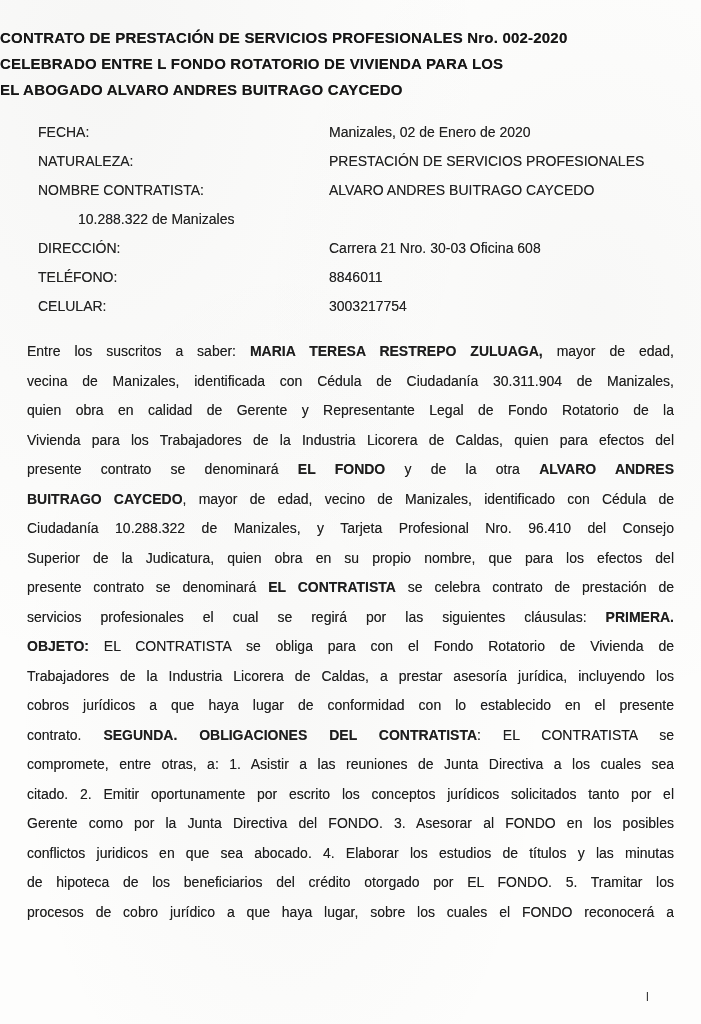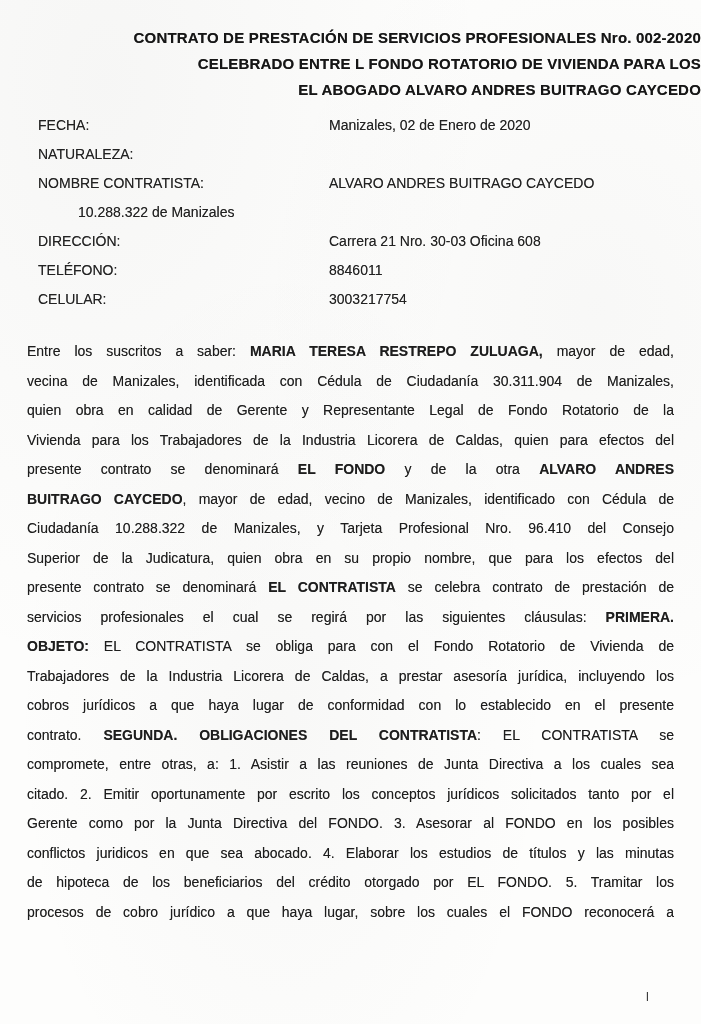--- a/index.html
+++ b/index.html
@@ -14,35 +14,36 @@
     height: 1024px;
     overflow: hidden;
     background:
       radial-gradient(ellipse at 15% 8%, rgba(120,120,120,0.05), transparent 45%),
       radial-gradient(ellipse at 85% 30%, rgba(120,120,120,0.04), transparent 40%),
       radial-gradient(ellipse at 40% 70%, rgba(120,120,120,0.04), transparent 45%),
       #fdfdfc;
   }
   .doc-title {
     margin-top: 25px;
-    text-align: right;
+    text-align: left;
     font-weight: bold;
     font-size: 15px;
     line-height: 26px;
     letter-spacing: 0.2px;
     color: #161616;
     text-shadow: 0 0 0.6px rgba(0,0,0,0.55);
   }
   .fields {
     margin: 14px 0 0 38px;
     width: 620px;
   }
   .field-row {
     display: flex;
     height: 29px;
+    align-items: center;
     font-size: 14px;
     color: #222;
     text-shadow: 0 0 0.5px rgba(0,0,0,0.45);
   }
   .field-label { width: 251px; flex: 0 0 251px; }
   .field-value { flex: 1; margin-left: 40px; }
   .body-text {
     margin: 17px 27px 12px 27px;
     width: 647px;
     font-size: 14px;
@@ -75,20 +76,21 @@
       <div class="title-line">CELEBRADO ENTRE L FONDO ROTATORIO DE VIVIENDA PARA LOS</div>
       <div class="title-line">EL ABOGADO ALVARO ANDRES BUITRAGO CAYCEDO</div>
     </div>
   <div class="fields">
       <div class="field-row">
         <span class="field-label">FECHA:</span>
         <span class="field-value">Manizales, 02 de Enero de 2020</span>
       </div>
       <div class="field-row">
         <span class="field-label">NATURALEZA:</span>
+        <span class="field-value">PRESTACIÓN DE SERVICIOS PROFESIONALES</span>
       </div>
       <div class="field-row">
         <span class="field-label">NOMBRE CONTRATISTA:</span>
         <span class="field-value">ALVARO ANDRES BUITRAGO CAYCEDO</span>
       </div>
       <div class="field-row">
         <span class="field-value">10.288.322 de Manizales</span>
       </div>
       <div class="field-row">
         <span class="field-label">DIRECCIÓN:</span>

